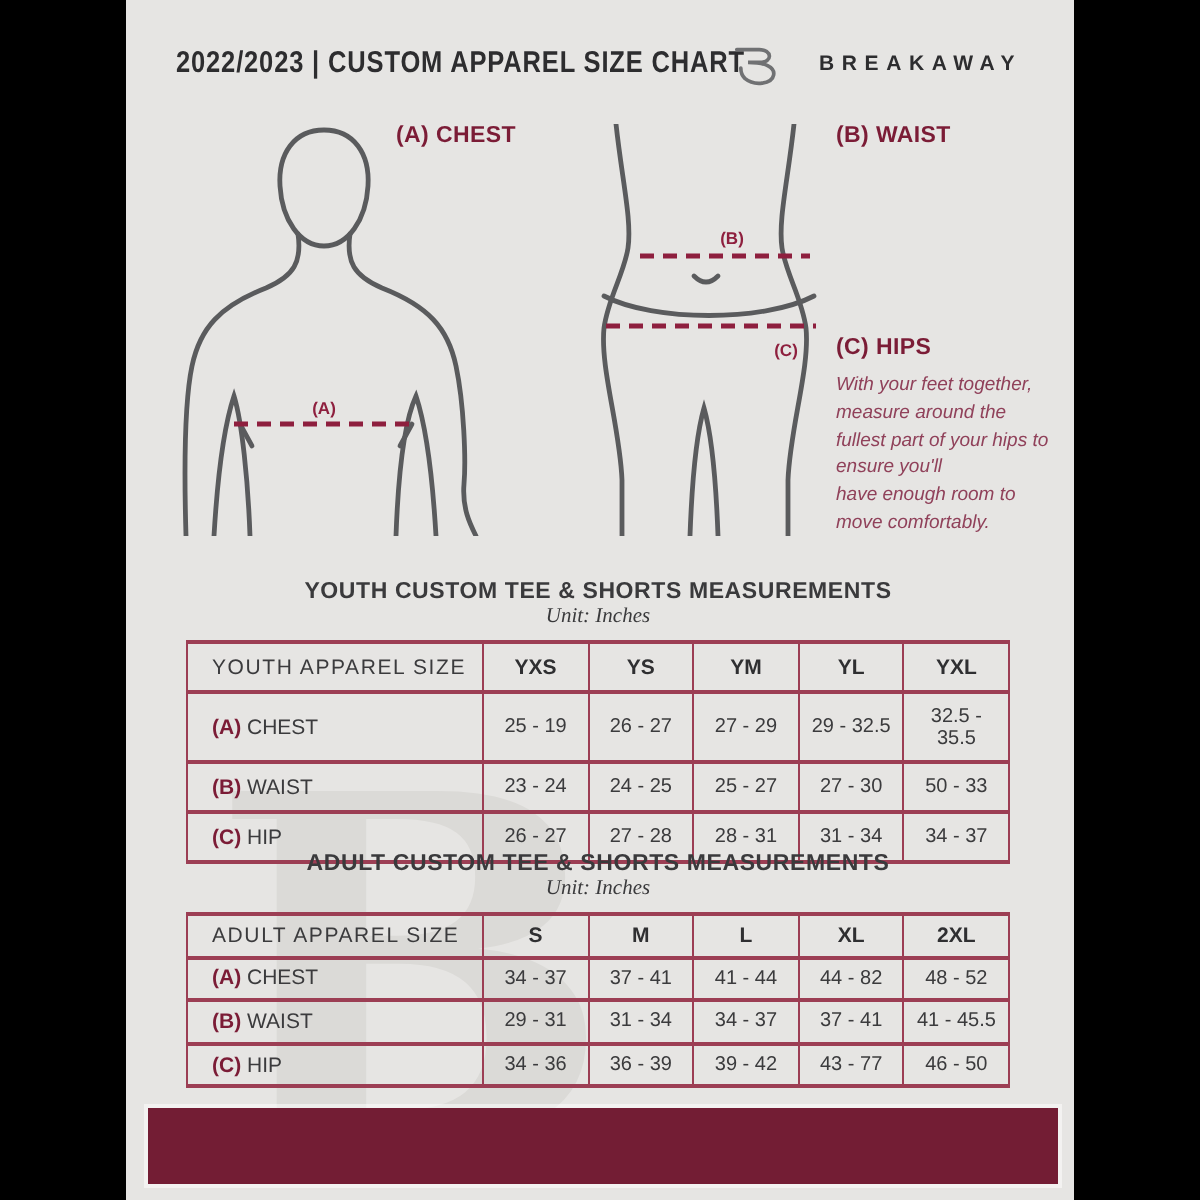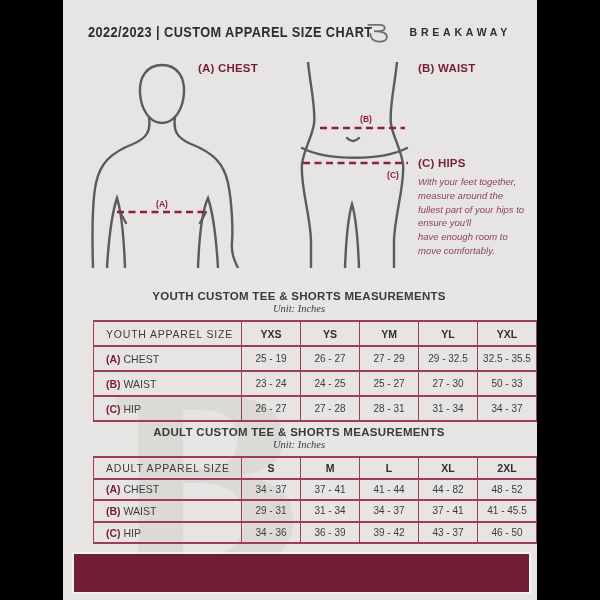--- a/index.html
+++ b/index.html
@@ -31,27 +31,27 @@
   .fig-upper{left:17px;}
   .fig-lower{left:232px;}
   .fig path, .fig ellipse{fill:none;stroke:#5a5b5d;stroke-width:2.4;stroke-linecap:round;}
   .fig .dash{stroke:#8e1f3e;stroke-width:2.4;stroke-dasharray:7 4.5;}
   .fig text{font-family:"Liberation Sans",sans-serif;font-size:8.5px;font-weight:bold;fill:#8e1f3e;}
   .g-block{position:absolute;top:0;}
   .g-chest{left:135px;width:103px;}
   .g-right{left:355px;width:110px;}
   .g-head{font-size:11.5px;font-weight:bold;color:#7b1c36;margin:0 0 6px 0;letter-spacing:.2px;}
   .g-desc{font-size:9.5px;font-style:italic;color:#90415a;line-height:1.45;margin:0;white-space:pre-line;}
-  .g-hips{position:absolute;top:95px;left:0;width:110px;}
+  .g-hips{position:absolute;top:106px;left:0;width:110px;}
   .tbl-block{position:absolute;left:30px;width:412px;z-index:1;text-align:center;}
   .tbl-youth{top:274px;}
   .tbl-adult{top:410px;}
   .tbl-title{font-size:11.5px;font-weight:bold;color:#3a3a3c;letter-spacing:.3px;margin-top:16px;}
   .tbl-unit{font-size:10.5px;font-style:italic;color:#3a3a3c;margin-top:1px;font-family:Liberation Serif, serif;}
-  table{width:444px;border-collapse:collapse;margin-top:6px;background:transparent;table-layout:fixed;}
+  table{width:412px;border-collapse:collapse;margin-top:6px;background:transparent;table-layout:fixed;}
   th,td{border:1.5px solid #9c3e54;border-top-width:2px;border-bottom-width:2px;
     font-size:10px;color:#3b3b3d;padding:5.5px 3px;}
   .tbl-adult th,.tbl-adult td{padding:3.8px 3px;}
   th{font-weight:bold;font-size:10.5px;color:#2f2f31;}
   th.size-label{font-weight:normal;letter-spacing:.8px;font-size:10.5px;color:#3b3b3d;}
   td.rowlabel,th.size-label{text-align:left;padding-left:12px;width:132px;}
   td.rowlabel{font-size:10.5px;}
   .pfx{font-weight:bold;color:#7b1c36;}
   .bottom-bar{
     position:absolute;left:11px;top:554px;width:455px;height:38px;z-index:2;
@@ -189,21 +189,21 @@
           <td>31 - 34</td>
           <td>34 - 37</td>
           <td>37 - 41</td>
           <td>41 - 45.5</td>
         </tr>
         <tr>
           <td class="rowlabel"><span class="pfx">(C)</span> <span>HIP</span></td>
           <td>34 - 36</td>
           <td>36 - 39</td>
           <td>39 - 42</td>
-          <td>43 - 37</td>
+          <td>43 - 77</td>
           <td>46 - 50</td>
         </tr>
       </tbody>
     </table>
   </div>
 
   <div class="bottom-bar"></div>
 </div>
 
 </body></html>

